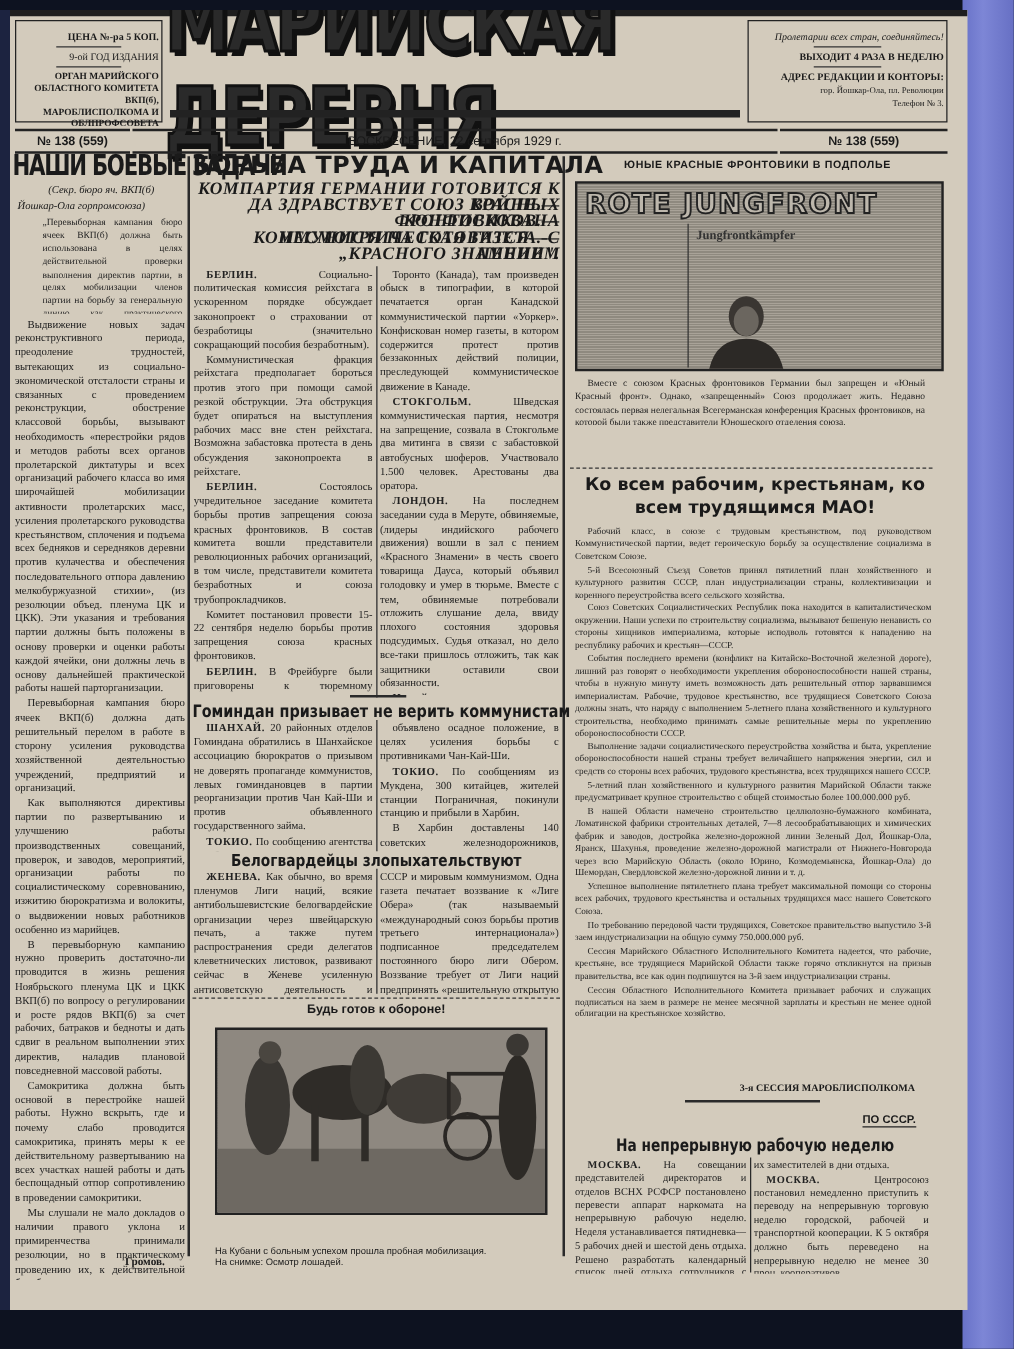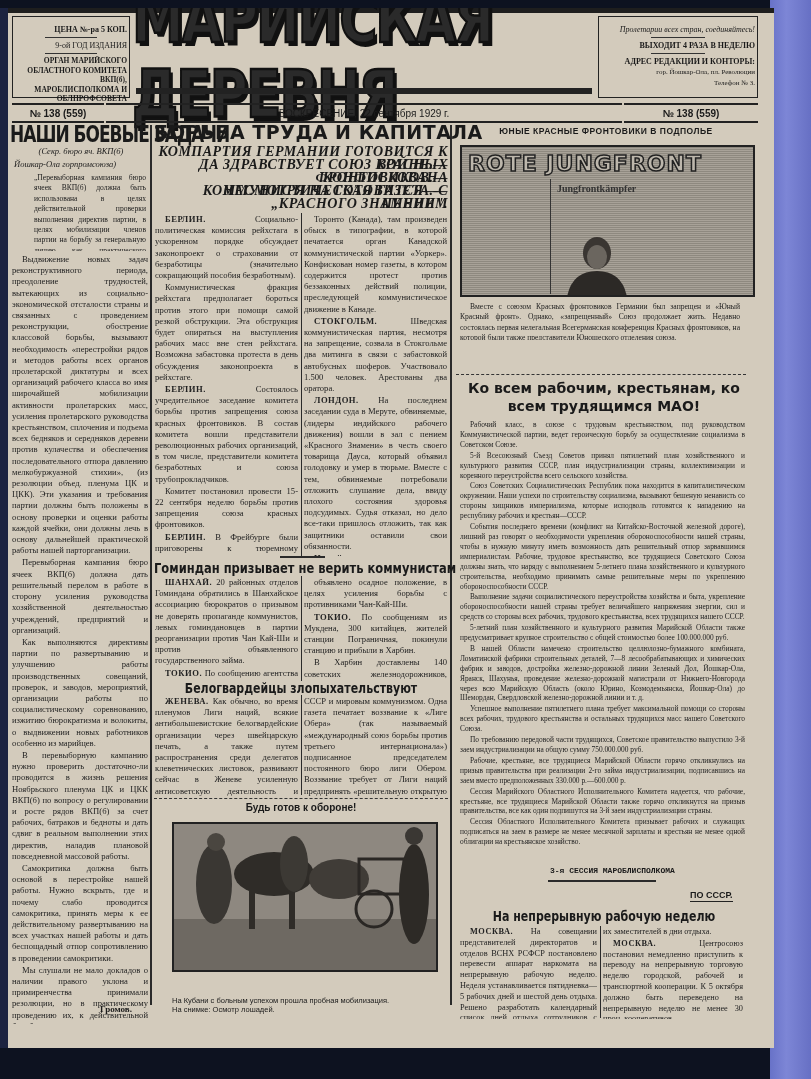--- a/index.html
+++ b/index.html
@@ -167,25 +167,24 @@
   <div class="col small" style="left:460px;top:412px;width:285px;height:468px;font-size:7.4px;line-height:9.9px">
     <p>Рабочий класс, в союзе с трудовым крестьянством, под руководством Коммунистической партии, ведет героическую борьбу за осуществление социализма в Советском Союзе.</p>
     <p>5-й Всесоюзный Съезд Советов принял пятилетний план хозяйственного и культурного развития СССР, план индустриализации страны, коллективизации и коренного переустройства всего сельского хозяйства.</p>
     <p>Союз Советских Социалистических Республик пока находится в капиталистическом окружении. Наши успехи по строительству социализма, вызывают бешеную ненависть со стороны хищников империализма, которые исподволь готовятся к нападению на республику рабочих и крестьян—СССР.</p>
     <p>События последнего времени (конфликт на Китайско-Восточной железной дороге), лишний раз говорят о необходимости укрепления обороноспособности нашей страны, чтобы в нужную минуту иметь возможность дать решительный отпор зарвавшимся империалистам. Рабочие, трудовое крестьянство, все трудящиеся Советского Союза должны знать, что наряду с выполнением 5-летнего плана хозяйственного и культурного строительства, необходимо принимать самые решительные меры по укреплению обороноспособности СССР.</p>
     <p>Выполнение задачи социалистического переустройства хозяйства и быта, укрепление обороноспособности нашей страны требует величайшего напряжения энергии, сил и средств со стороны всех рабочих, трудового крестьянства, всех трудящихся нашего СССР.</p>
     <p>5-летний план хозяйственного и культурного развития Марийской Области также предусматривает крупное строительство с общей стоимостью более 100.000.000 руб.</p>
     <p>В нашей Области намечено строительство целлюлозно-бумажного комбината, Ломатинской фабрики строительных деталей, 7—8 лесообрабатывающих и химических фабрик и заводов, достройка железно-дорожной линии Зеленый Дол, Йошкар-Ола, Яранск, Шахунья, проведение железно-дорожной магистрали от Нижнего-Новгорода через всю Марийскую Область (около Юрино, Козмодемьянска, Йошкар-Ола) до Шемордан, Свердловской железно-дорожной линии и т. д.</p>
     <p>Успешное выполнение пятилетнего плана требует максимальной помощи со стороны всех рабочих, трудового крестьянства и остальных трудящихся масс нашего Советского Союза.</p>
     <p>По требованию передовой части трудящихся, Советское правительство выпустило 3-й заем индустриализации на общую сумму 750.000.000 руб.</p>
-    <p>Рабочие, крестьяне, все трудящиеся Марийской Области горячо откликнулись на призыв правительства при реализации 2-го займа индустриализации, подписавшись на заем вместо предположенных 330.000 р.—600.000 р.</p>
     <p>Сессия Марийского Областного Исполнительного Комитета надеется, что рабочие, крестьяне, все трудящиеся Марийской Области также горячо откликнутся на призыв правительства, все как один подпишутся на 3-й заем индустриализации страны.</p>
     <p>Сессия Областного Исполнительного Комитета призывает рабочих и служащих подписаться на заем в размере не менее месячной зарплаты и крестьян не менее одной облигации на крестьянское хозяйство.</p>
   </div>
-  <div class="abs" style="left:550px;top:858px;width:200px;text-align:left;font-family:Liberation Mono, monospace;font-weight:bold;font-size:8px">3-я СЕССИЯ МАРОБЛИСПОЛКОМА</div>
+  <div class="abs" style="left:532px;top:858px;width:200px;text-align:right;font-family:Liberation Serif, serif;font-weight:bold;font-size:8px">3-я СЕССИЯ МАРОБЛИСПОЛКОМА</div>
   <div class="hrule" style="left:548px;top:872px;width:108px;height:1.5px"></div>
 
   <div class="abs" style="left:690px;top:882px;font-family:'Liberation Sans',sans-serif;font-weight:bold;font-size:9px;border-bottom:1.5px solid #222;padding-bottom:1px">ПО СССР.</div>
   <div class="headline" style="left:454px;top:900px;width:300px;font-size:11px;transform:scaleY(1.25);transform-origin:top">На непрерывную рабочую неделю</div>
   <div class="vrule" style="left:600px;top:918px;height:92px;width:1px"></div>
   <div class="col" style="left:460px;top:919px;width:137px;height:92px;font-size:8.3px;line-height:10.8px">
     <p><span class="place">МОСКВА.</span> <span>На совещании представителей директоратов и отделов ВСНХ РСФСР постановлено перевести аппарат наркомата на непрерывную рабочую неделю. Неделя устанавливается пятидневка—5 рабочих дней и шестой день отдыха. Решено разработать календарный список дней отдыха сотрудников с указанием лиц и</span></p>
   </div>
   <div class="col" style="left:603px;top:919px;width:140px;height:92px;font-size:8.3px;line-height:10.8px">
     <p style="text-indent:0"><span>их заместителей в дни отдыха.</span></p>

